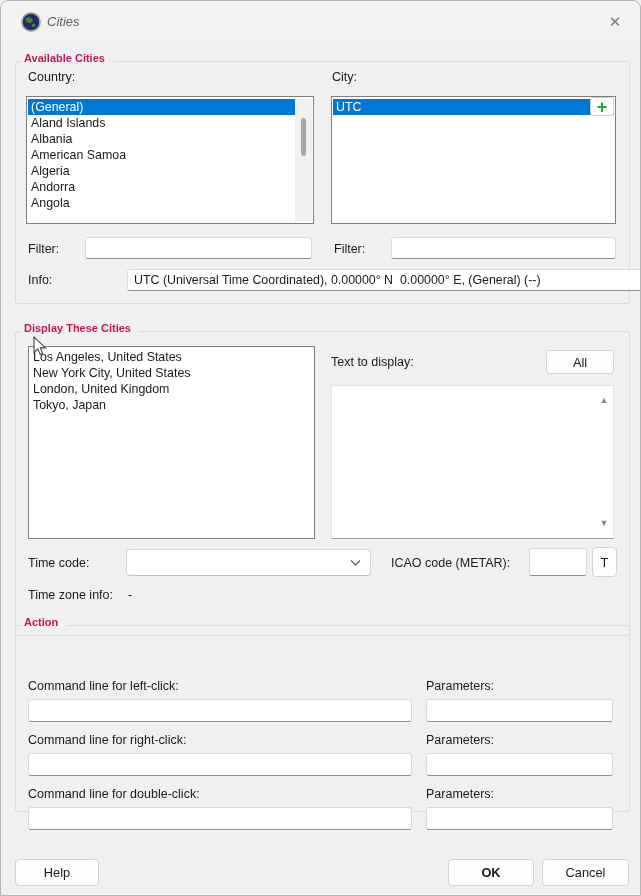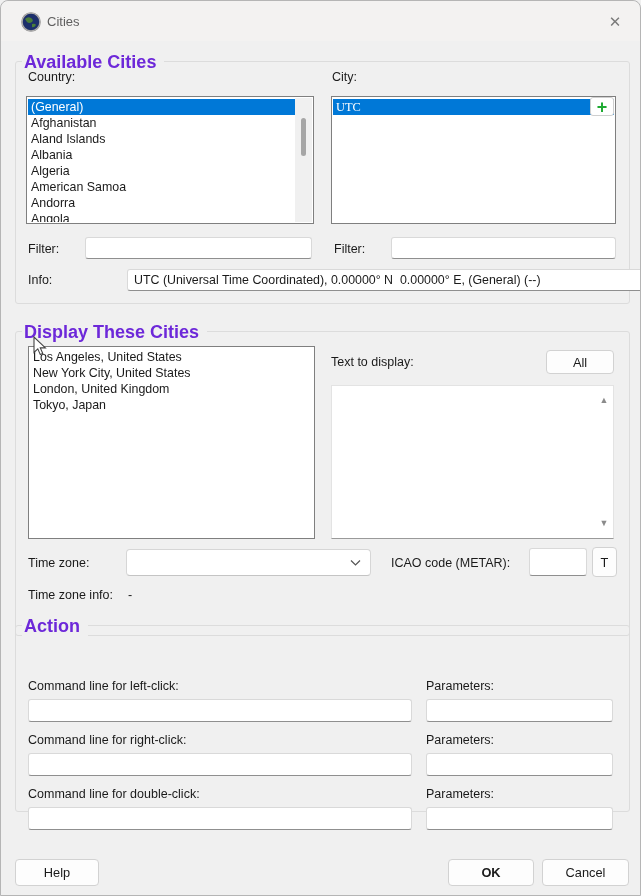--- a/index.html
+++ b/index.html
@@ -6,30 +6,30 @@
   html,body { width:641px; height:896px; }
   body {
     font-family:"Liberation Sans","DejaVu Sans",sans-serif;
     font-size:12.5px; color:#1a1a1a;
     background:#f0f0f0; position:relative; overflow:hidden;
     border:1px solid #b5b5b5; border-radius:8px 8px 0 0;
   }
 
   
   .titlebar { position:absolute; top:0; left:0; right:0; height:40px; background:#f3f2f1; border-radius:8px 8px 0 0; }
-  .titlebar .app-title { position:absolute; left:46px; top:13px; font-size:13px; color:#5f5f5f; }
+  .titlebar .app-title { position:absolute; left:46px; top:13px; font-size:13px; color:#5f5f5f;font-style:italic; }
   .globe { position:absolute; left:20px; top:11px; width:20px; height:20px; }
   .close-btn { position:absolute; right:12px; top:9px; width:26px; height:24px;
     display:flex; align-items:center; justify-content:center;
     color:#7a7a7a; font-size:15px; cursor:default; }
 
   
   .group { position:absolute; border:1px solid #dcdcdc; border-radius:3px; }
   .legend { position:absolute; top:-10px; left:6px; background:#f0f0f0; padding:0 8px 0 2px;
-    font-weight:bold; font-size:18px; color:#6d28d9; }
+    font-weight:bold; font-size:11px; color:#be185d; }
 
   .label { position:absolute; height:16px; line-height:16px; white-space:nowrap; }
 
   
   .listbox { position:absolute; background:#fff; border:1px solid #7f7f7f;padding-left:8px; }
   .list-content { position:absolute; top:1px; left:1px; bottom:1px; right:1px; overflow:hidden; padding-top:1px; }
   .list-content.with-scroll { right:18px; }
   .list-item { height:16px; line-height:16px; padding-left:3px; white-space:nowrap; font-size:12.4px; }
   .list-item.selected { background:#0078d7; color:#fff; }
   .vscroll { position:absolute; top:1px; right:1px; bottom:1px; width:17px; background:#f0f0f0; }
@@ -83,34 +83,33 @@
 <div class="group" style="left:14px; top:60px; width:615px; height:243px;">
   <span class="legend">Available Cities</span>
 </div>
 
 <span class="label" style="left:27px; top:68px;">Country:</span>
 <span class="label" style="left:331px; top:68px;">City:</span>
 
 <div class="listbox" style="left:25px; top:95px; width:288px; height:128px;">
   <div class="list-content with-scroll">
       <div class="list-item selected">(General)</div>
-      <div class="list-item">Afghanistan</div>
       <div class="list-item">Aland Islands</div>
       <div class="list-item">Albania</div>
+      <div class="list-item">American Samoa</div>
       <div class="list-item">Algeria</div>
-      <div class="list-item">American Samoa</div>
       <div class="list-item">Andorra</div>
       <div class="list-item">Angola</div>
     </div>
   <div class="vscroll">
     <div class="thumb"></div>
   </div>
 </div>
 
-<div class="listbox" style="left:330px; top:95px; width:285px; height:128px;font-family:Liberation Serif, serif;">
+<div class="listbox" style="left:330px; top:95px; width:285px; height:128px;">
   <div class="list-content">
       <div class="list-item selected">UTC</div>
     </div>
 </div>
 <div class="add-btn" style="left:589px; top:96px;">+</div>
 
 <span class="label" style="left:27px; top:240px;">Filter:</span>
 <input class="tinput" style="left: 84px; top: 236px; width: 227px; height: 22px;" value="">
 <span class="label" style="left:333px; top:240px;">Filter:</span>
 <input class="tinput" style="left: 390px; top: 236px; width: 225px; height: 22px;" value="">
@@ -139,21 +138,21 @@
 <button class="btn" style="left:545px; top:349px; width:68px; height:24px;">All</button>
 
 <div class="textarea-box" style="left:330px; top:384px; width:283px; height:154px;">
   <span></span>
   <div class="ta-scroll">
     <div class="ta-arrow up">▲</div>
     <div class="ta-arrow down">▼</div>
   </div>
 </div>
 
-<span class="label" style="left:27px; top:554px;">Time zone:</span>
+<span class="label" style="left:27px; top:554px;">Time code:</span>
 <div class="combo" style="left:125px; top:548px; width:245px; height:27px;">
   <span style="position:absolute; left:8px; top:5px;"></span>
   <svg class="chev" width="11" height="7" viewBox="0 0 11 7">
     <polyline points="1,1 5.5,5.5 10,1" fill="none" stroke="#555" stroke-width="1.2"></polyline>
   </svg>
 </div>
 <span class="label" style="left:390px; top:554px;">ICAO code (METAR):</span>
 <input class="tinput" style="left: 528px; top: 547px; width: 58px; height: 28px;" value="">
 <button class="btn" style="left:591px; top:546px; width:25px; height:30px;">T</button>
 

